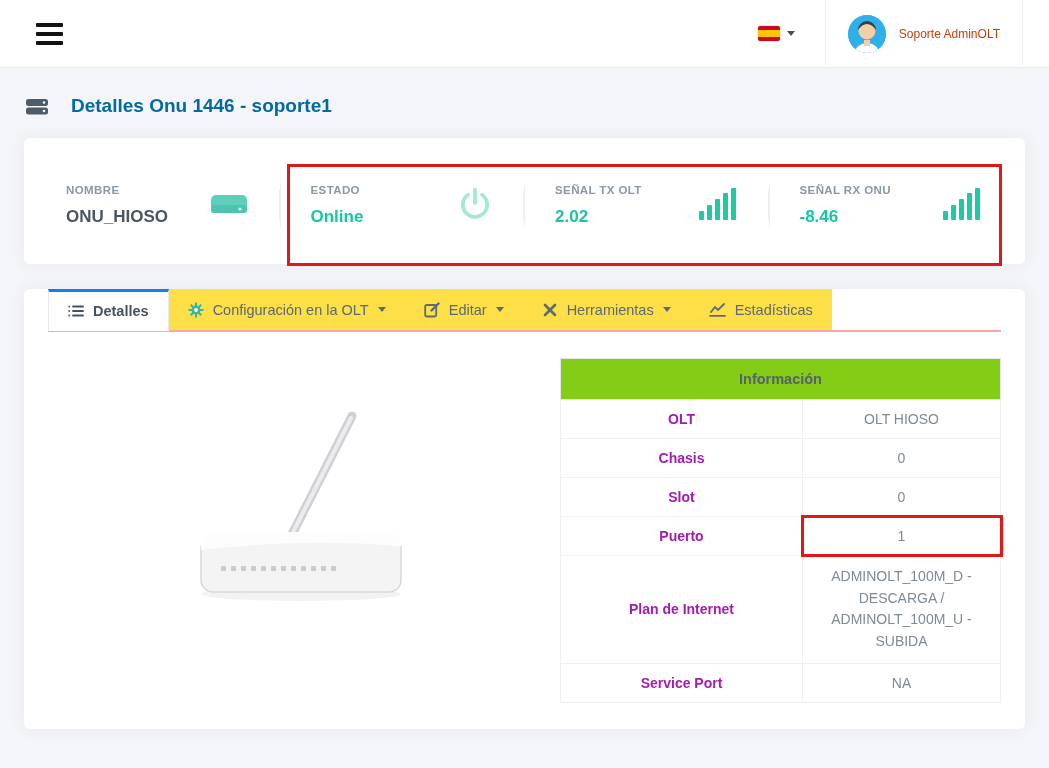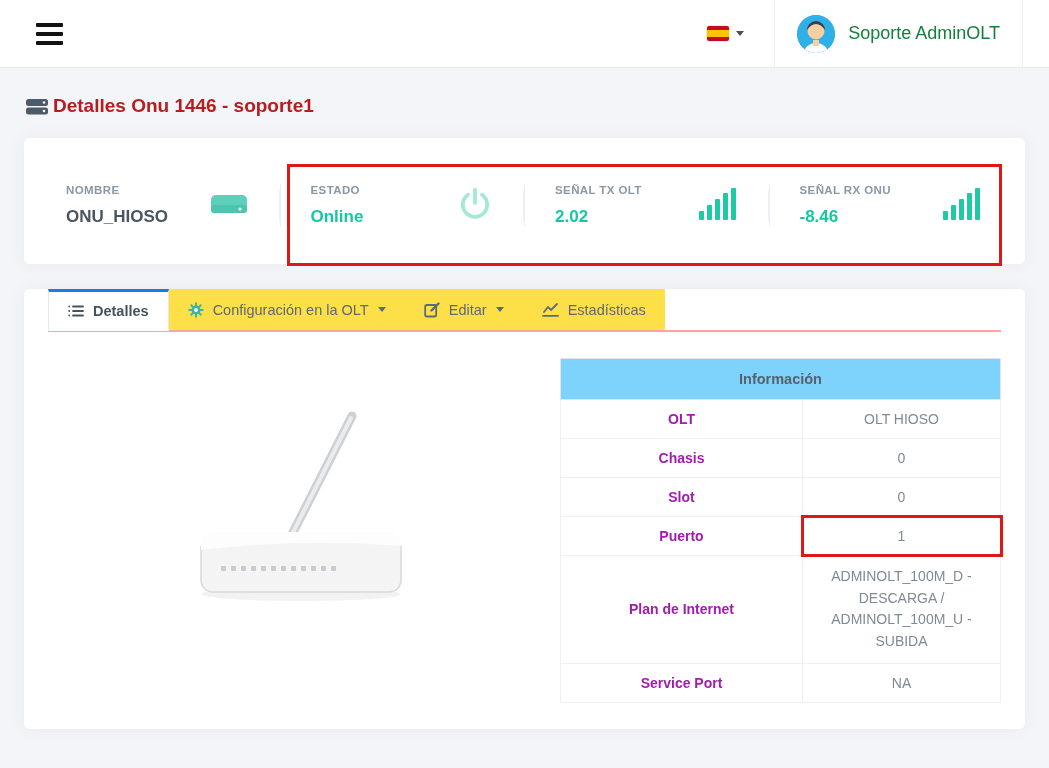--- a/index.html
+++ b/index.html
@@ -23,26 +23,26 @@
   .lang{ display:flex; align-items:center; gap:7px; margin-right:30px; cursor:pointer; }
   .flag{ width:22px; height:15px; border-radius:2px; overflow:hidden; display:flex; flex-direction:column; box-shadow:0 0 0 1px rgba(0,0,0,.08); }
   .flag .r{ height:4px; background:#c60b1e; }
   .flag .y{ flex:1; background:#ffc400; }
   .caret{ width:0; height:0; border-left:4px solid transparent; border-right:4px solid transparent; border-top:5px solid #45505a; }
   .user-box{
     display:flex; align-items:center; gap:13px; height:100%; padding:0 22px;
     border-left:1px solid #f1f1f4; border-right:1px solid #f1f1f4; cursor:pointer;
   }
   .avatar{ width:38px; height:38px; border-radius:50%; overflow:hidden; background:#2fb0e8; flex:none; }
-  .user-name{ font-size:18px; color:#15803d; }
+  .user-name{ font-size:12px; color:#c2410c; }
 
   
   .page-title{
-    margin:27px 25px 0; display:flex; align-items:center; gap:4px;
-    font-size:19px; font-weight:bold; color:#b91c1c;
+    margin:27px 25px 0; display:flex; align-items:center; gap:22px;
+    font-size:19px; font-weight:bold; color:#0369a1;
   }
 
   
   .card{
     background:#fff; border-radius:6px; margin:0 24px;
     box-shadow:0 0 18px rgba(82,63,105,.06);
   }
   .card-stats{
     margin-top:21px; padding:46px 12px 37px; display:flex; position:relative;
   }
@@ -70,21 +70,21 @@
   .tabs-gray{ display:flex; background:#fde047; }
   .tab .caret{ border-top-color:#5d6974; }
 
   
   .content-row{ display:flex; padding:26px 24px 0; }
   .img-col{ flex:1; display:flex; justify-content:center; padding-top:40px; }
   .table-col{ width:441px; flex:none; }
 
   table.info{ border-collapse:collapse; width:100%; }
   table.info th{
-    background:#7dd3fc; color:#57626e; font-size:14.5px; font-weight:bold;
+    background:#84cc16; color:#57626e; font-size:14.5px; font-weight:bold;
     padding:12px 10px; border:1px solid #e2e7ec; text-align:center;
   }
   table.info td{
     border:1px solid #eef1f4; padding:10px 12px; text-align:center; font-size:14px;
     height:39px; vertical-align:middle;
   }
   td.cell-label{ width:55%; font-weight:bold; color:#a21caf; }
   td.cell-value{ color:#7f8a96; }
   td.cell-small{ font-size:12px; line-height:1.55; }
   td.annotated{ position:relative; }
@@ -246,20 +246,30 @@
         <span style="display:flex;">
           <svg width="16" height="16" viewBox="0 0 16 16" fill="none" stroke="#5d6974" stroke-width="1.8">
             <rect x="1.2" y="3" width="11" height="11.5" rx="1.5"></rect>
             <line x1="14.5" y1="1.5" x2="7.5" y2="8.5" stroke-width="2.4" stroke-linecap="round"></line>
           </svg>
         </span>
         <span>Editar</span>
         <span class="caret"></span>
       </div>
 
+      <div class="tab">
+        <span style="display:flex;">
+          <svg width="16" height="16" viewBox="0 0 16 16" stroke="#5d6974" stroke-width="2.6" stroke-linecap="round">
+            <line x1="3" y1="3" x2="13" y2="13"></line>
+            <line x1="13" y1="3" x2="3" y2="13"></line>
+          </svg>
+        </span>
+        <span>Herramientas</span>
+        <span class="caret"></span>
+      </div>
 
       <div class="tab">
         <span style="display:flex;">
           <svg width="17" height="15" viewBox="0 0 17 15" fill="none" stroke="#5d6974" stroke-width="1.8" stroke-linecap="round">
             <polyline points="2,10 6,5 9,8 15,2"></polyline>
             <line x1="1" y1="13.8" x2="16" y2="13.8"></line>
           </svg>
         </span>
         <span>Estadísticas</span>
       </div>

